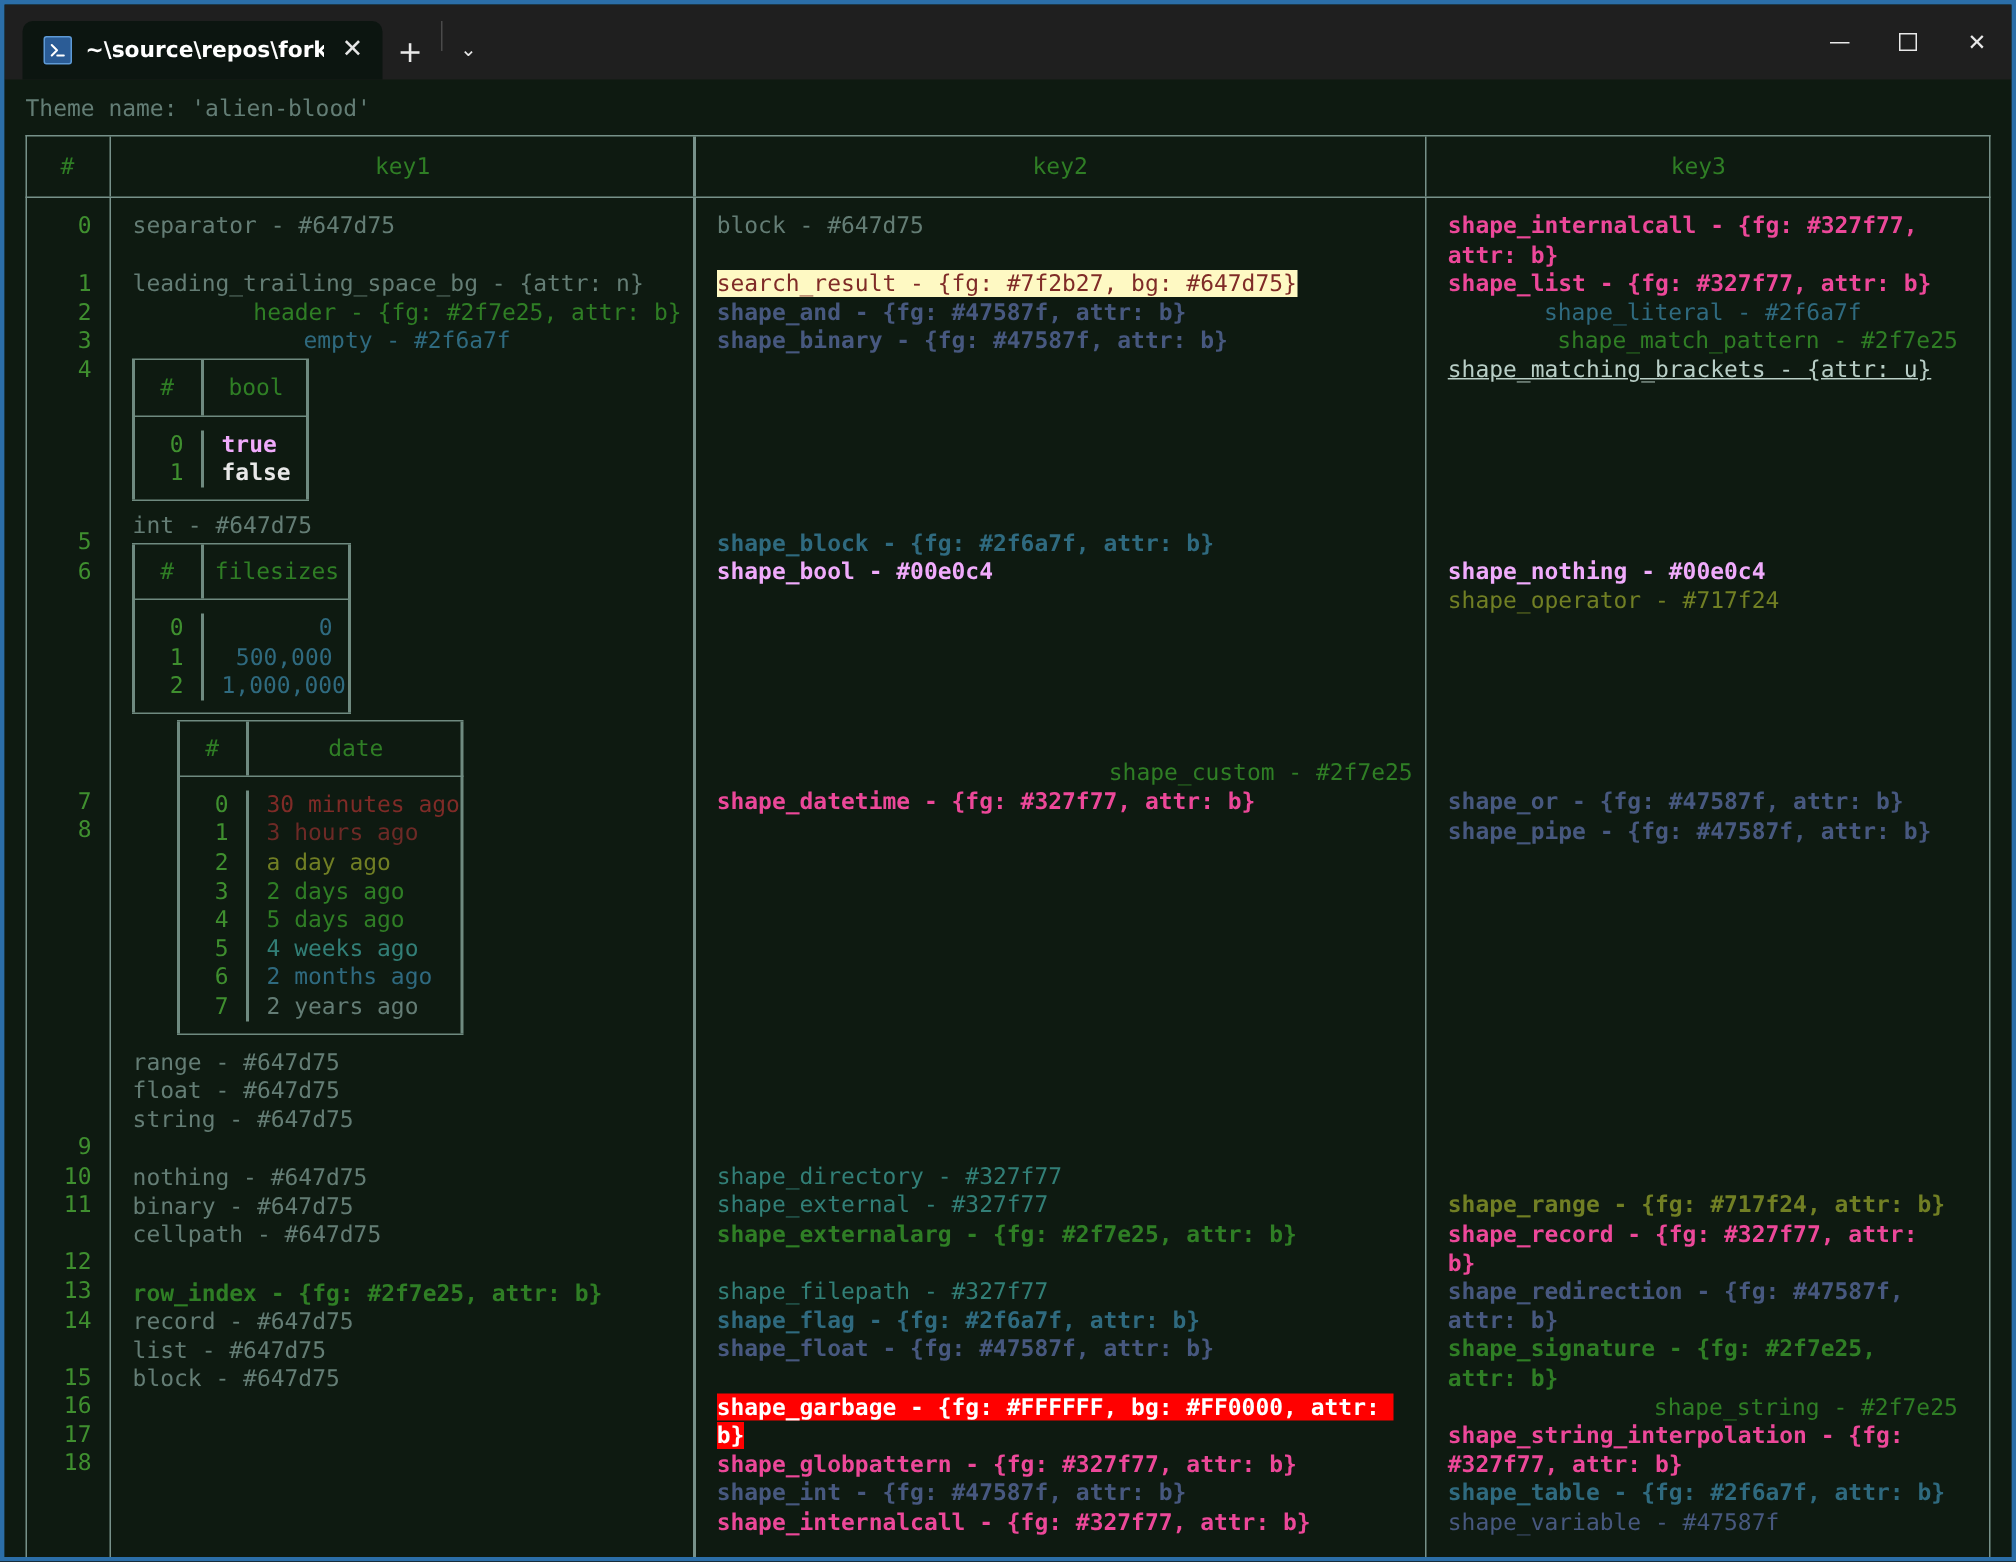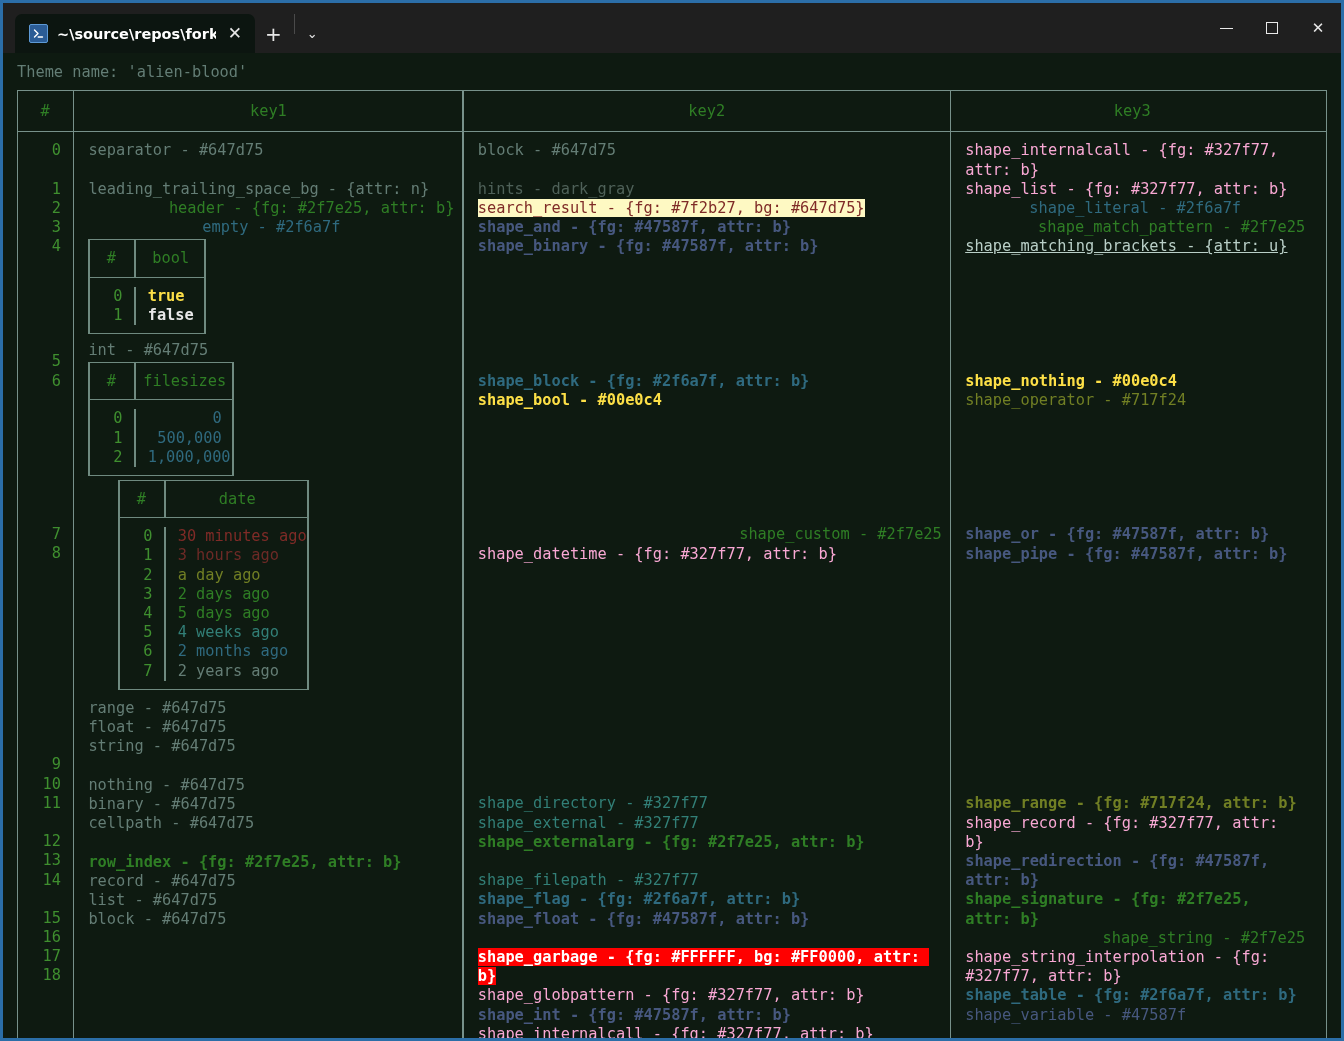--- a/index.html
+++ b/index.html
@@ -162,26 +162,26 @@
   .celltext div.ln { white-space: pre-wrap; min-height: 19.2px; word-break: break-word; }
   .celltext div.blank { min-height: 19.2px; }
 
   
   .c-gray    { color: #647d75; }
   .c-green   { color: #2f7e25; text-align: right; }
   .c-greenb  { color: #2f7e25; font-weight: bold; }
   .c-blue    { color: #2f6a7f; text-align: center; }
   .c-blueb   { color: #2f6a7f; font-weight: bold; }
   .c-teal    { color: #327f77; }
-  .c-tealb   { color: #f9a8d4; font-weight: normal; }
+  .c-tealb   { color: #ec4899; font-weight: bold; }
   .c-slate   { color: #47587f; }
   .c-slateb  { color: #47587f; font-weight: bold; }
   .c-olive   { color: #717f24; }
   .c-oliveb  { color: #717f24; font-weight: bold; }
-  .c-cyanb   { color: #fde047; font-weight: bold; }
+  .c-cyanb   { color: #f0abfc; font-weight: bold; }
   .c-whiteb  { color: #e8e8e8; font-weight: bold; text-align: right; }
   .c-under   { color: #b9cfc7; text-decoration: underline; }
   .c-darkgray{ color: #4f6159; }
   .c-search  { color: #7f2b27; background: #fef9c3; }
   .c-garbage { color: #ffffff; background: #ff0000; font-weight: bold; }
   .c-red     { color: #7f2b27; }
   .c-red2    { color: #6d2a26; }
 
   
   .inner {
@@ -396,21 +396,20 @@
               <div class="ln c-gray">block - #647d75</div>
             </div>
           </div>
 
           <div class="vsep"></div>
 
           <div class="bodycell col-k2">
             <div class="celltext">
               <div class="ln c-gray">block - #647d75</div>
               <div class="ln blank">&nbsp;</div>
-              <div class="ln c-darkgray">hints - dark_gray</div>
               <div class="ln"><span class="c-search">search_result - {fg: #7f2b27, bg: #647d75}</span></div>
               <div class="ln c-slateb">shape_and - {fg: #47587f, attr: b}</div>
               <div class="ln c-slateb">shape_binary - {fg: #47587f, attr: b}</div>
 
               <div class="ln blank">&nbsp;</div>
               <div class="ln blank">&nbsp;</div>
               <div class="ln blank">&nbsp;</div>
               <div class="ln blank">&nbsp;</div>
               <div class="ln blank">&nbsp;</div>
               <div class="ln blank">&nbsp;</div>

